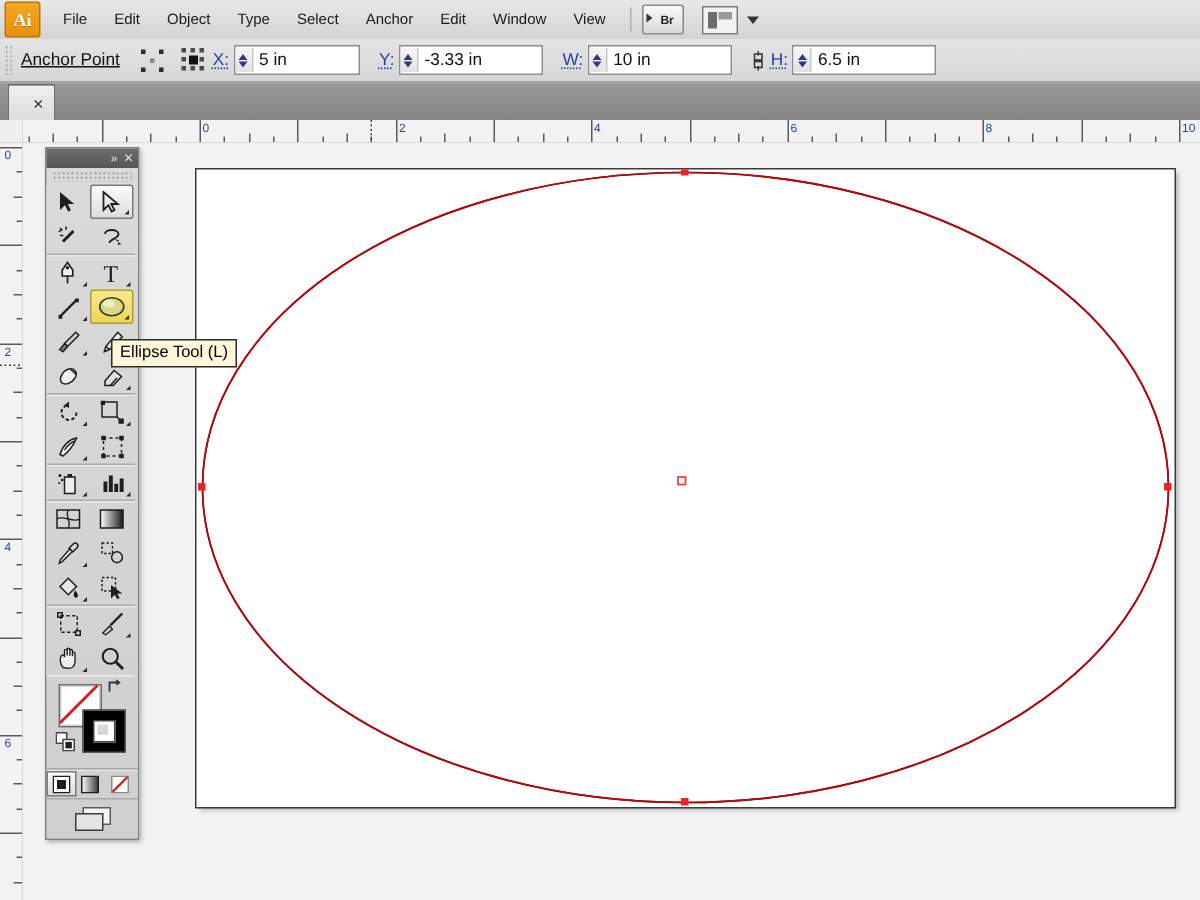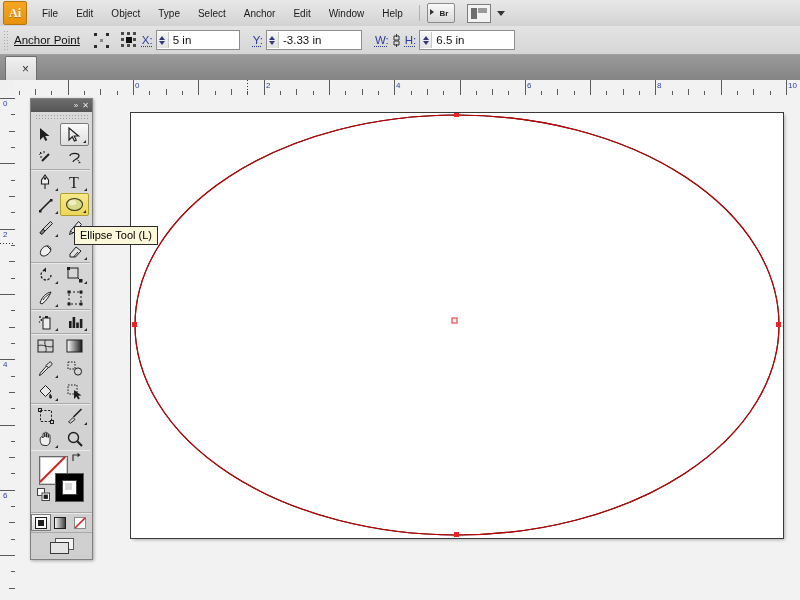--- a/index.html
+++ b/index.html
@@ -257,21 +257,21 @@
   <div class="menubar">
     <div class="ai-logo">Ai</div>
     <div class="menu-item">File</div>
     <div class="menu-item">Edit</div>
     <div class="menu-item">Object</div>
     <div class="menu-item">Type</div>
     <div class="menu-item">Select</div>
     <div class="menu-item">Anchor</div>
     <div class="menu-item">Edit</div>
     <div class="menu-item">Window</div>
-    <div class="menu-item">Help</div>
+    <div class="menu-item">View</div>
     <div class="menu-sep"></div>
     <div class="br-btn">
       <span class="arrowtri"></span>
       <span style="margin-left:6px;">Br</span>
     </div>
     <div class="ws-btn">
       <span class="ws-in">
         <i style="width:6px;height:11px;background:#6d6d6d;"></i>
         <i style="width:1px;"></i>
         <i style="width:9px;height:5px;background:#9a9a9a;display:block;"></i>
@@ -316,20 +316,27 @@
     <span class="fld-label">Y:</span>
     <span class="num-field">
       <span class="spin">
           <i class="up"></i>
           <i class="dn"></i>
         </span>
       <input class="num-val" style="width: 74px;" value="-3.33 in">
     </span>
 
     <span class="fld-label">W:</span>
+    <span class="num-field">
+      <span class="spin">
+          <i class="up"></i>
+          <i class="dn"></i>
+        </span>
+      <input class="num-val" style="width: 74px;" value="10 in">
+    </span>
 
     <span class="chain-icon">
       <svg width="9" height="15" viewBox="0 0 9 15">
         <path d="M4.5 1 L4.5 4 M2 3 h5 v4 h-5 z M2 8 h5 v4 h-5 z M4.5 11 L4.5 14" stroke="#333" fill="none" stroke-width="1"></path>
       </svg>
     </span>
     <span class="fld-label">H:</span>
     <span class="num-field">
       <span class="spin">
           <i class="up"></i>

